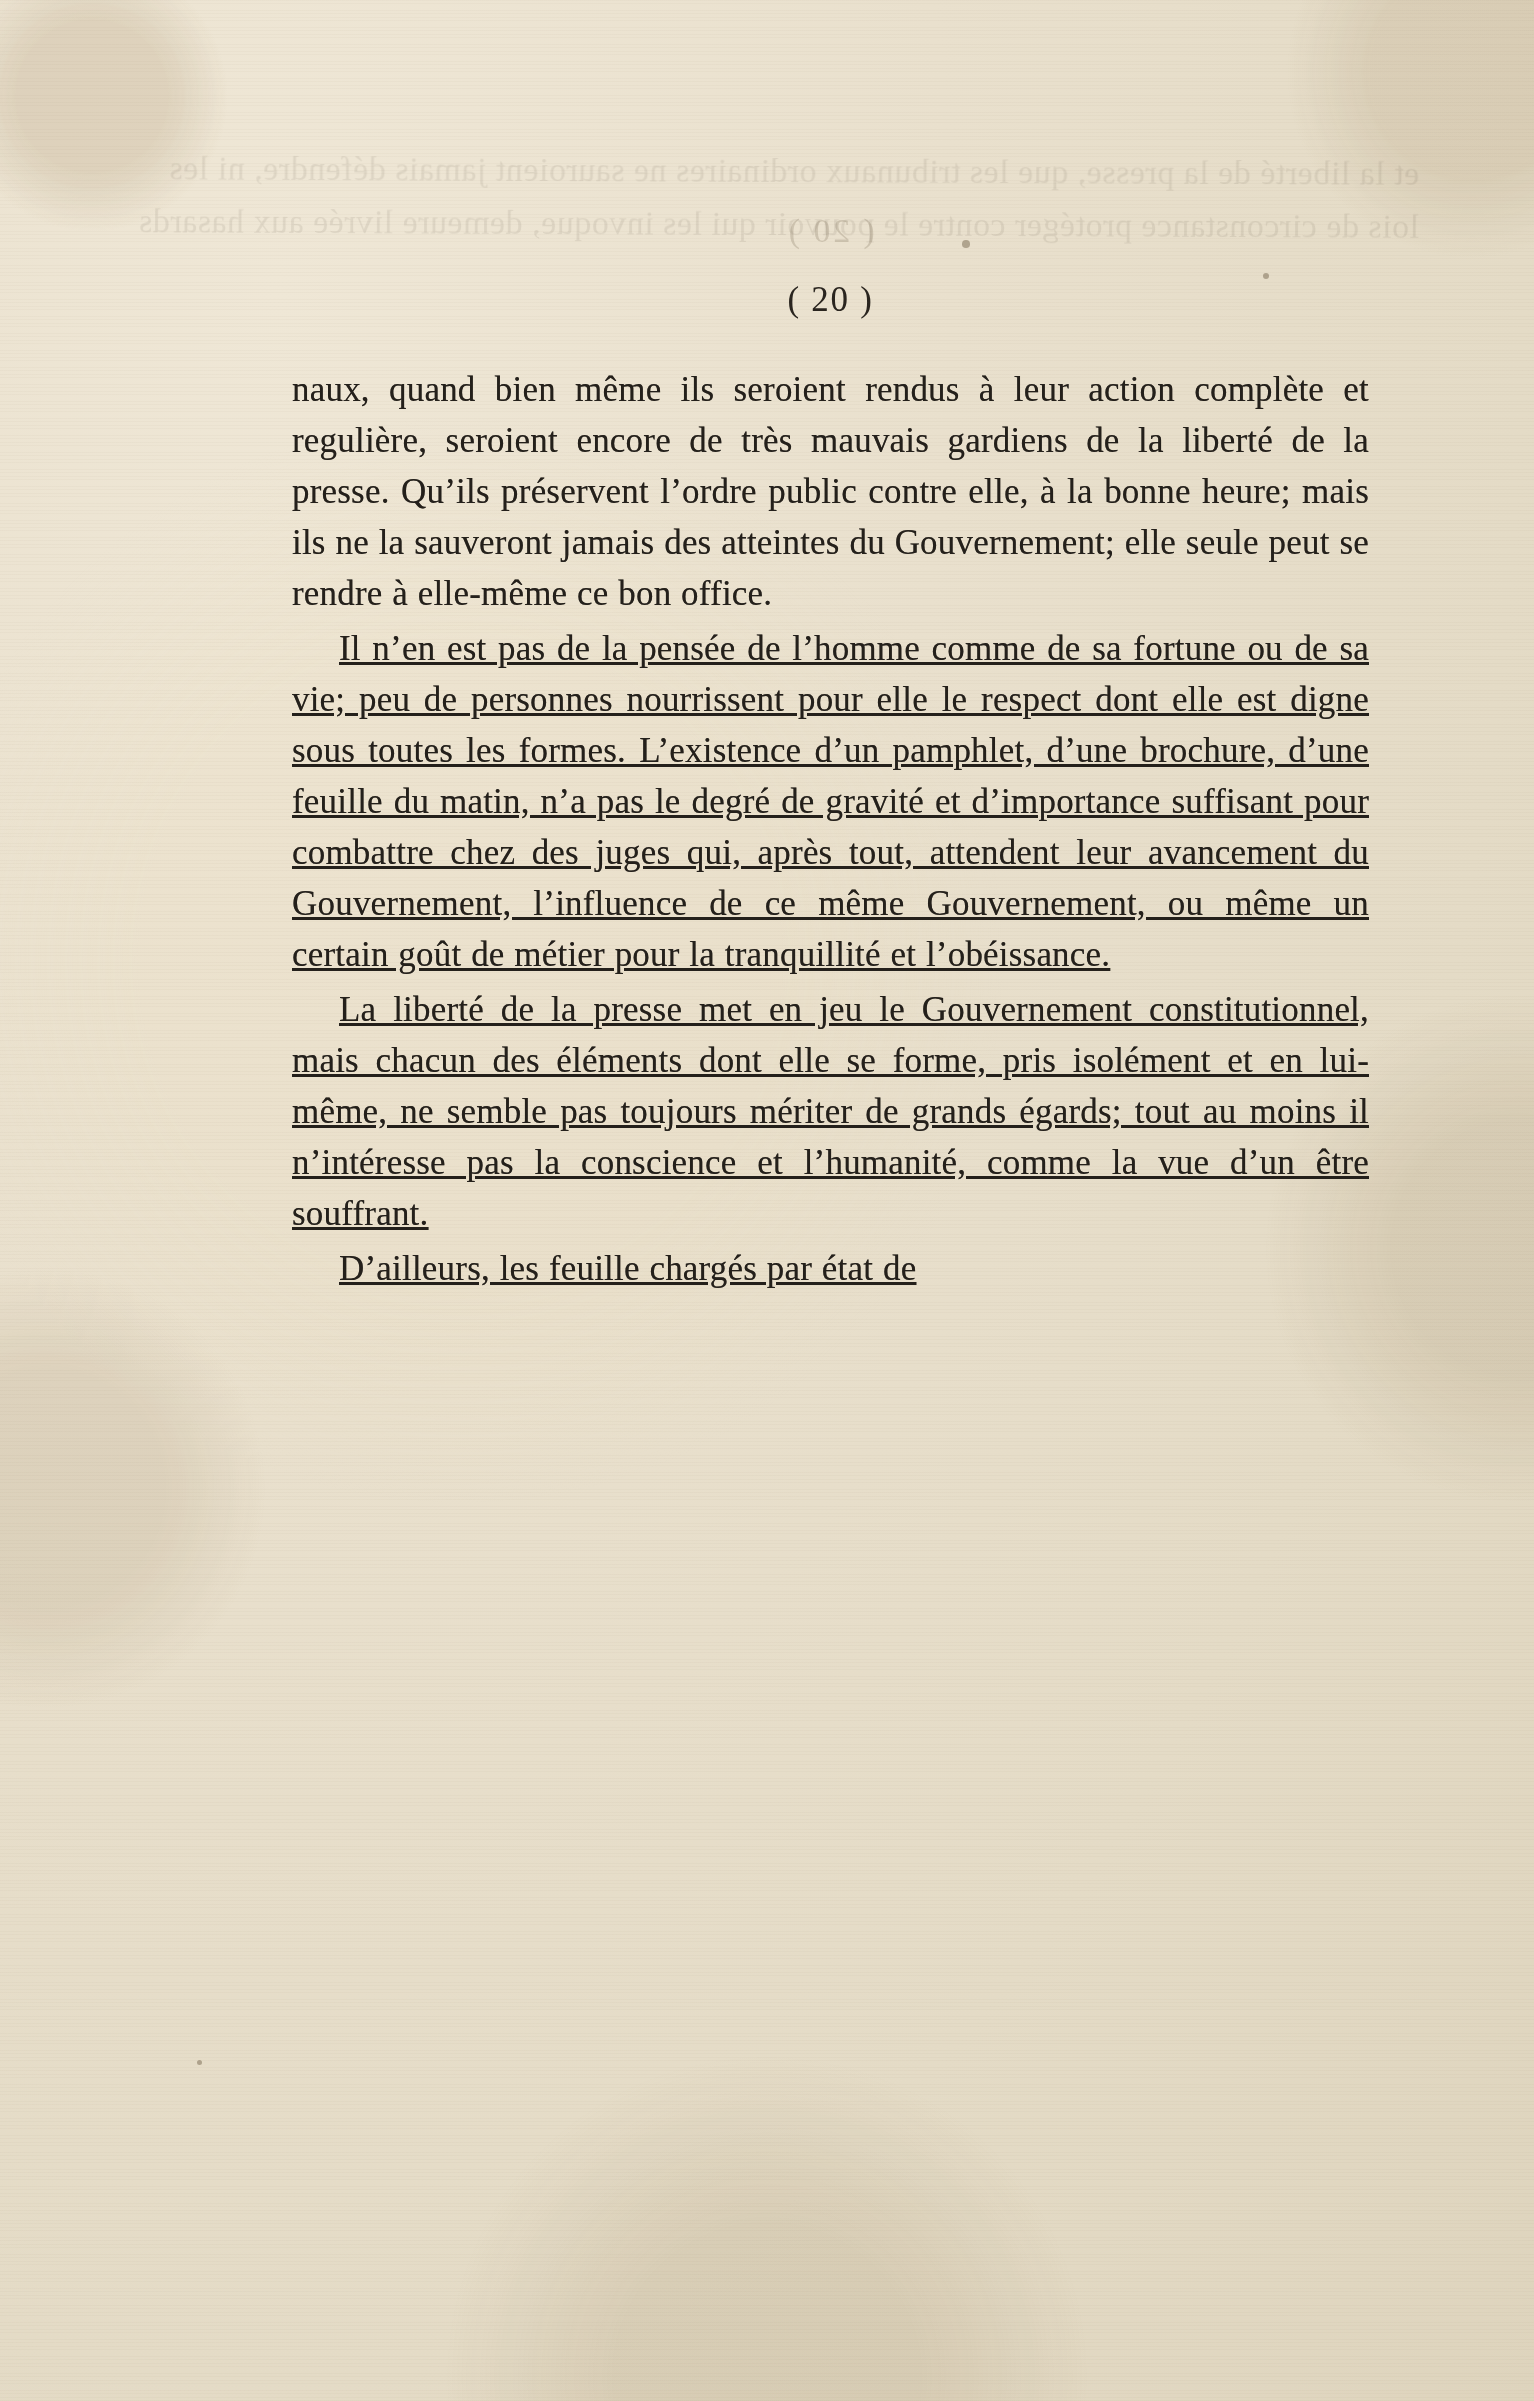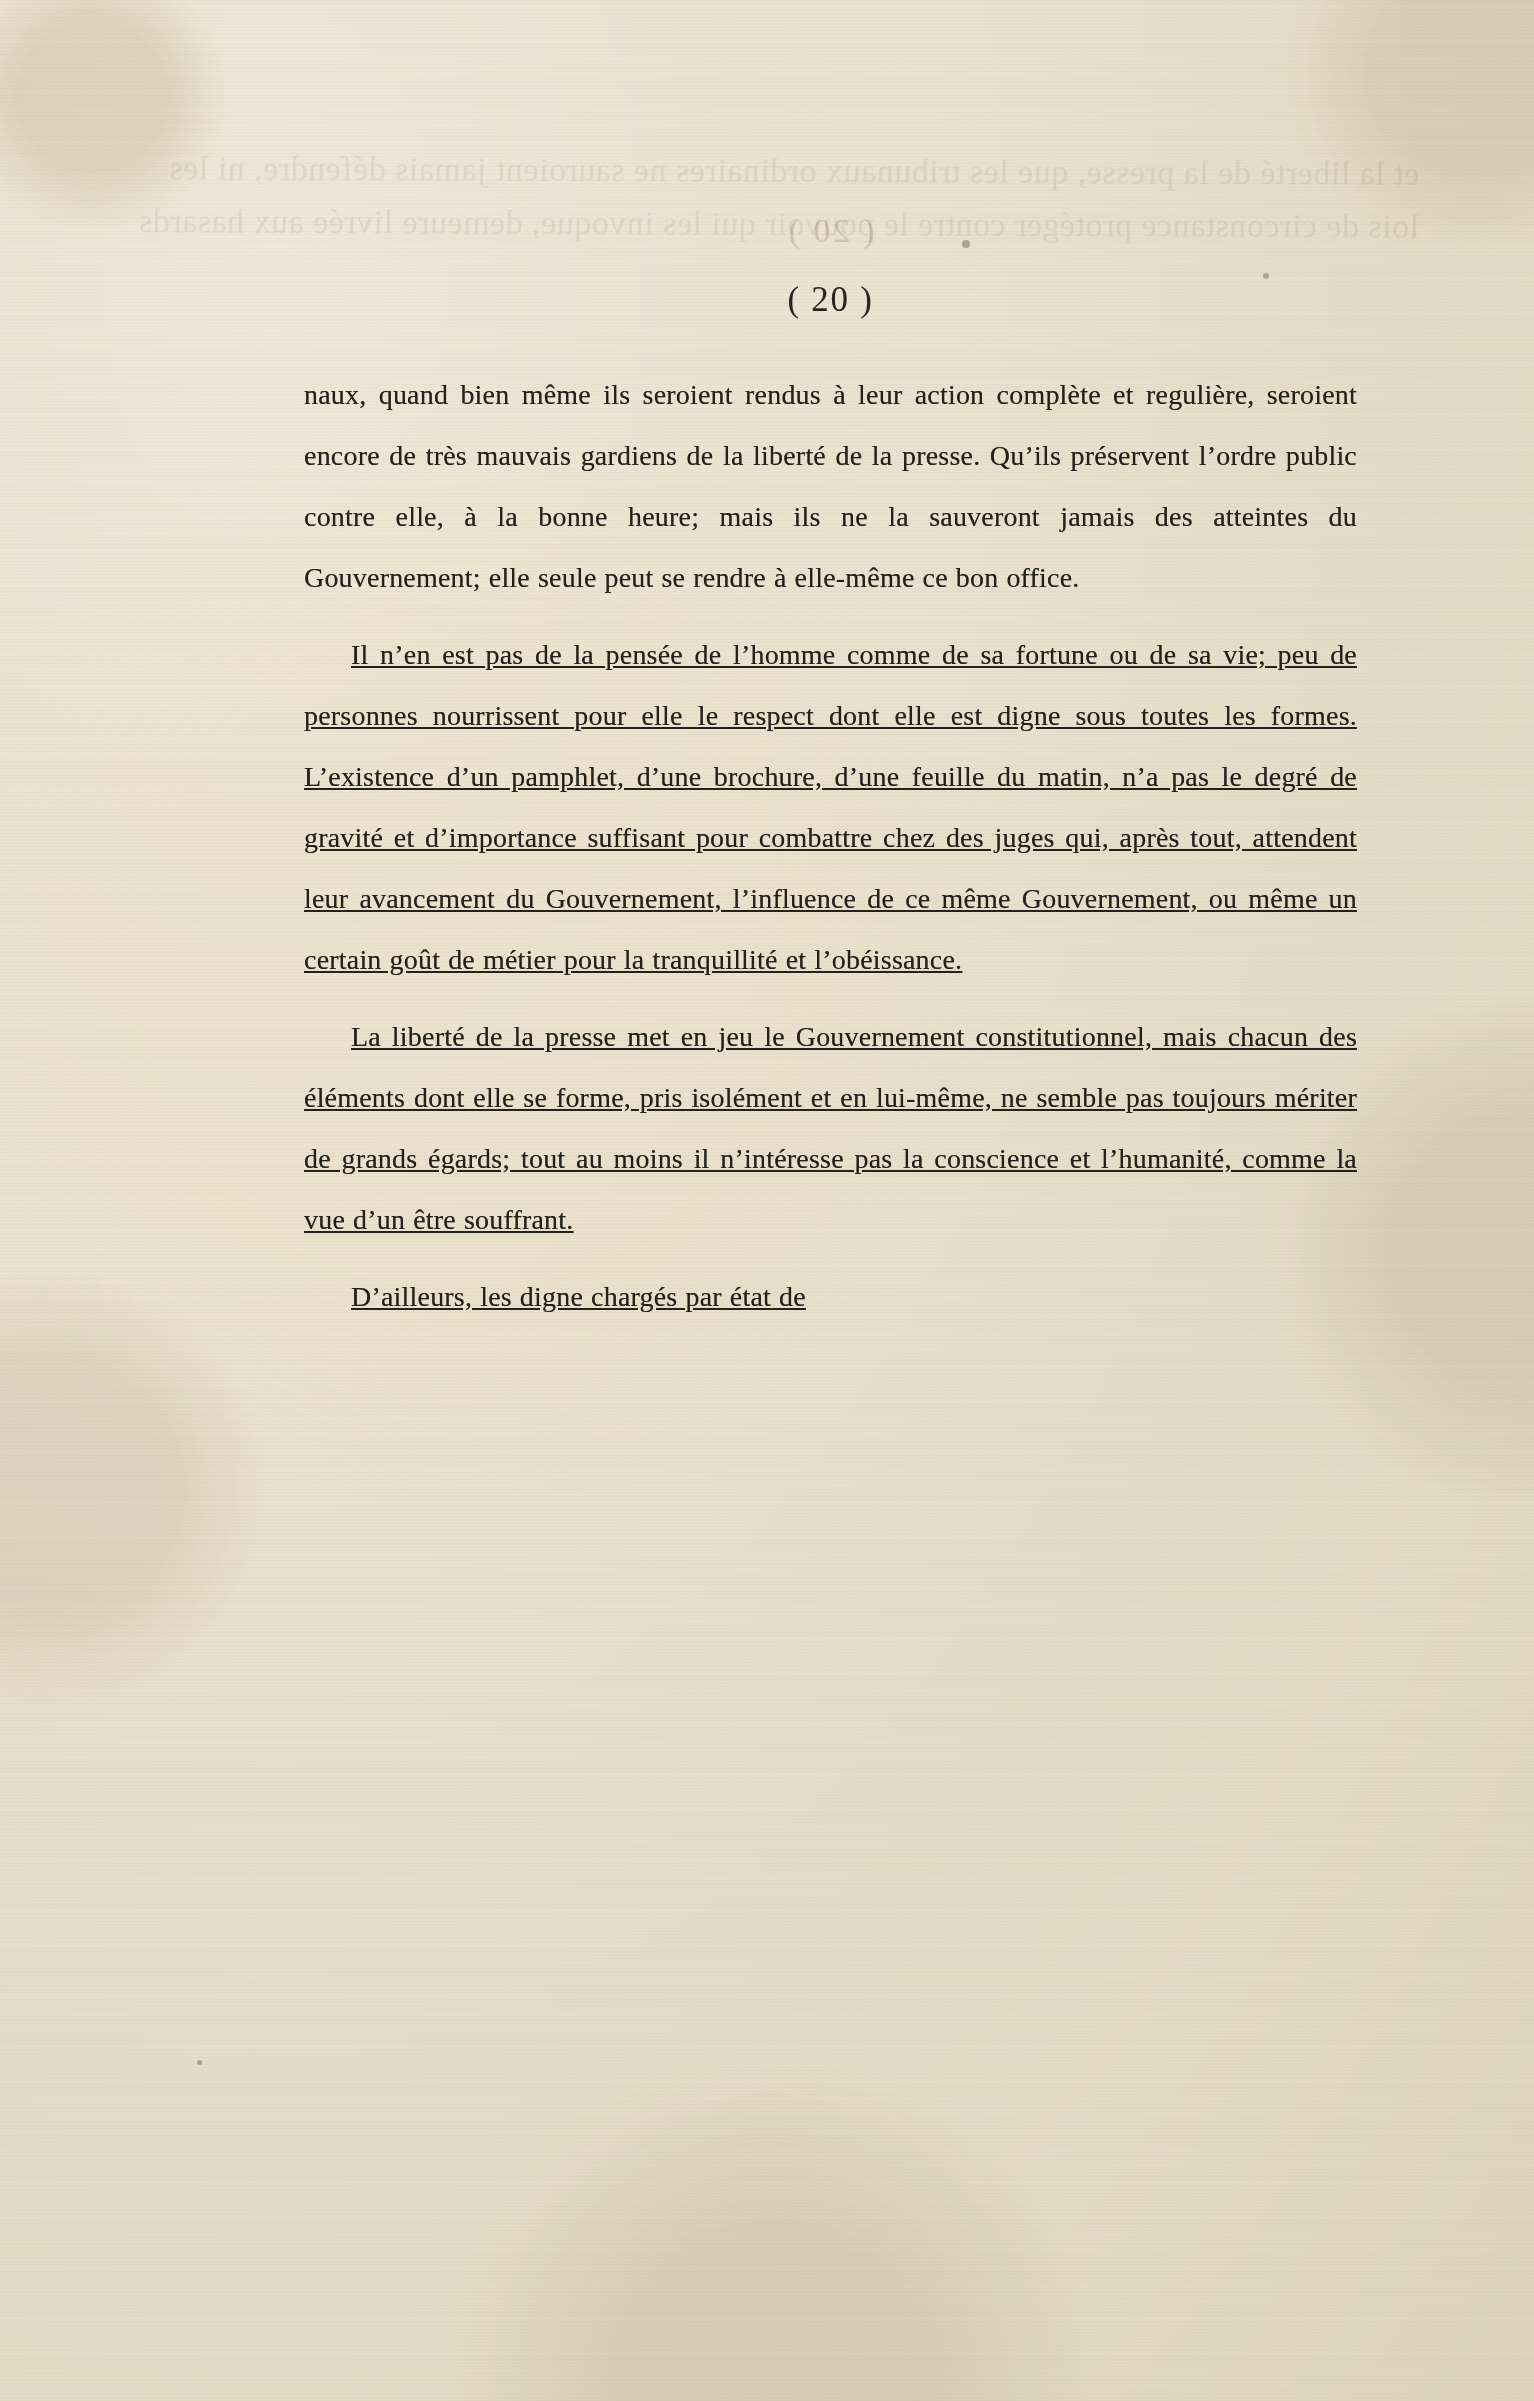--- a/index.html
+++ b/index.html
@@ -90,23 +90,23 @@
     text-align: center;
     font-size: 34px;
     letter-spacing: 2.5px;
     color: #6b5c45;
     opacity: .22;
     transform: scaleX(-1);
     pointer-events: none;
   }
 
   p.para {
-    margin: 16px;
-    font-size: 28px;
-    line-height: 61px;
+    margin: 4px;
+    font-size: 35px;
+    line-height: 51px;
     text-align: justify;
     text-justify: inter-word;
     word-spacing: 0.8px;
     letter-spacing: 0.2px;
     color: #24201b;
     text-shadow: 0 0 0.6px rgba(35,30,25,0.55);
   }
   p.para + p.para { margin-top: 0; }
   p.indent { text-indent: 47px; text-decoration: underline; }
 
@@ -139,21 +139,21 @@
     <div class="folio">
       <span>( 20 )</span>
     </div>
 
     <p class="para">naux, quand bien même ils seroient rendus à leur action complète et regulière, seroient encore de très mauvais gardiens de la liberté de la presse. Qu’ils préservent l’ordre public contre elle, à la bonne heure; mais ils ne la sauveront jamais des atteintes du Gouvernement; elle seule peut se rendre à elle-même ce bon office.</p>
 
     <p class="para indent">Il n’en est pas de la pensée de l’homme comme de sa fortune ou de sa vie; peu de personnes nourrissent pour elle le respect dont elle est digne sous toutes les formes. L’existence d’un pamphlet, d’une brochure, d’une feuille du matin, n’a pas le degré de gravité et d’importance suffisant pour combattre chez des juges qui, après tout, attendent leur avancement du Gouvernement, l’influence de ce même Gouvernement, ou même un certain goût de métier pour la tranquillité et l’obéissance.</p>
 
     <p class="para indent">La liberté de la presse met en jeu le Gouvernement constitutionnel, mais chacun des éléments dont elle se forme, pris isolément et en lui-même, ne semble pas toujours mériter de grands égards; tout au moins il n’intéresse pas la conscience et l’humanité, comme la vue d’un être souffrant.</p>
 
-    <p class="para indent tail">D’ailleurs, les digne chargés par état de</p>
+    <p class="para indent tail">D’ailleurs, les feuille chargés par état de</p>
 
   </div>
 
   <div class="speck" style="left:962px; top:240px; width:7.6px; height:7.6px;"></div>
   <div class="speck" style="left:1263px; top:273px; width:6px; height:6px;"></div>
   <div class="speck" style="left:197px; top:2060px; width:5.1px; height:5.1px;"></div>
 
 </div>
 
 

